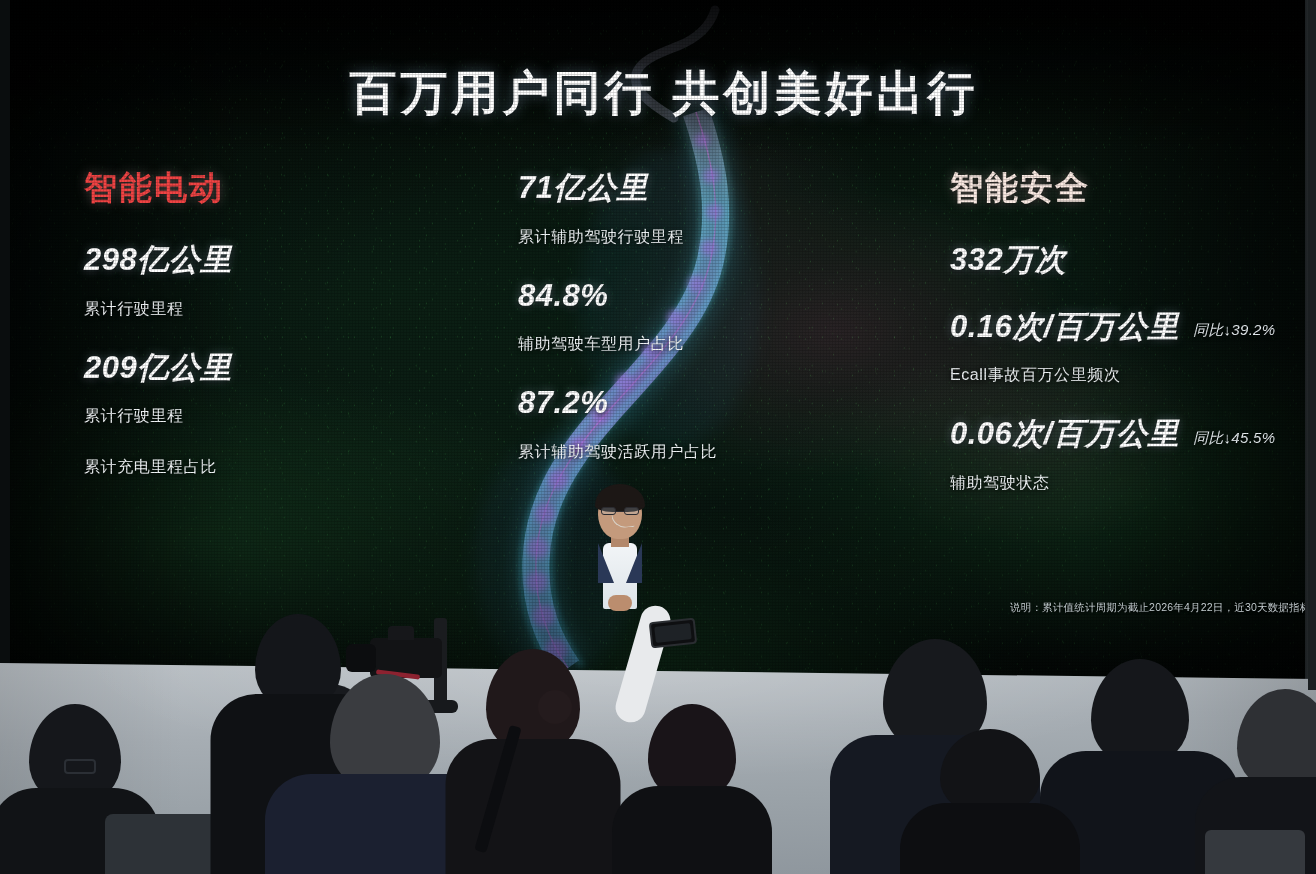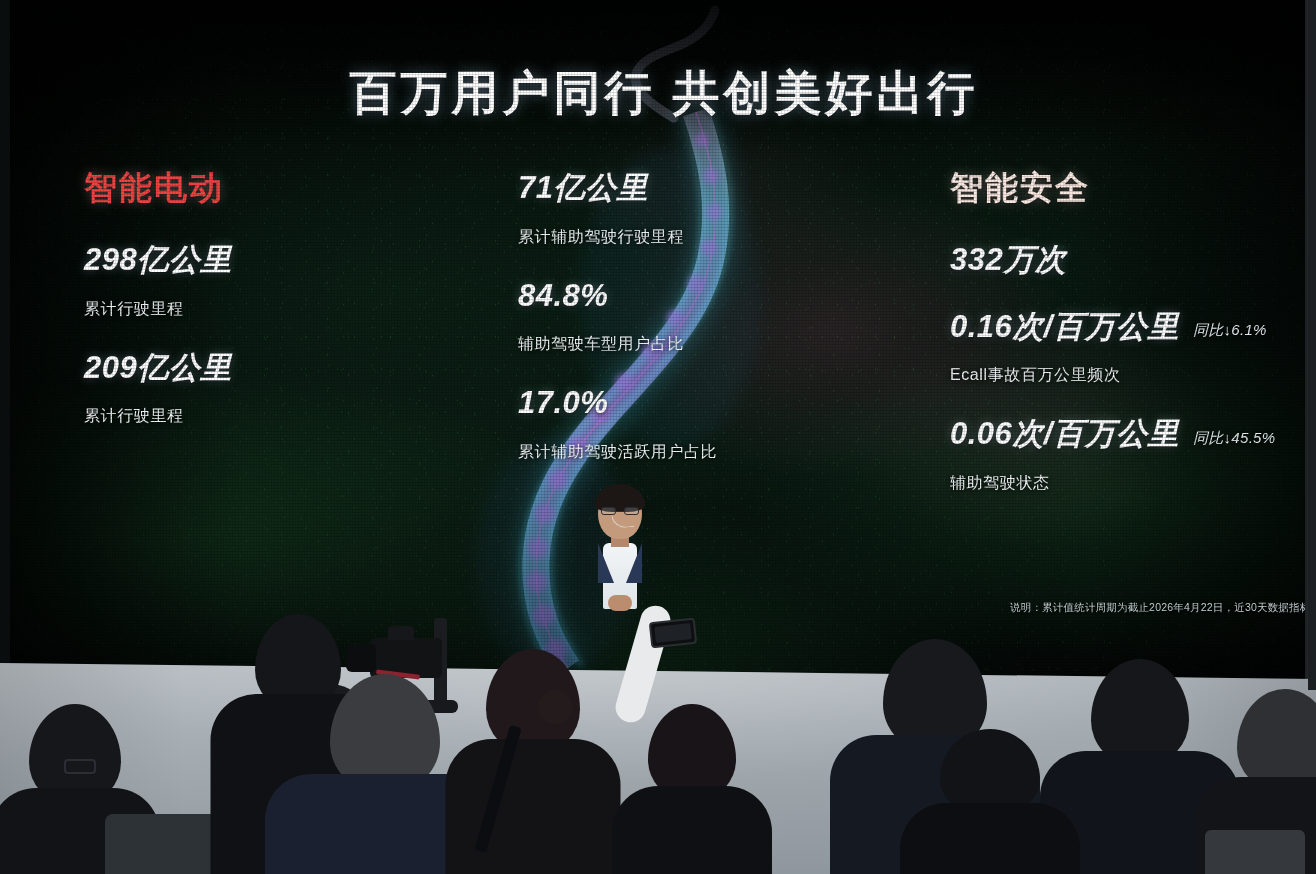--- a/index.html
+++ b/index.html
@@ -294,20 +294,21 @@
       </div>
 
       <div class="metric">
         <div class="metric-row">
           <div class="metric-value">209亿公里</div>
         </div>
         <div class="metric-label">累计行驶里程</div>
       </div>
 
       <div class="metric">
+        <div class="metric-label">累计充电里程占比</div>
       </div>
     </div>
 
     <div class="col" id="col-2">
 
       <div class="metric">
         <div class="metric-row">
           <div class="metric-value">71亿公里</div>
         </div>
         <div class="metric-label">累计辅助驾驶行驶里程</div>
@@ -315,39 +316,39 @@
 
       <div class="metric">
         <div class="metric-row">
           <div class="metric-value">84.8%</div>
         </div>
         <div class="metric-label">辅助驾驶车型用户占比</div>
       </div>
 
       <div class="metric">
         <div class="metric-row">
-          <div class="metric-value">17.0%</div>
+          <div class="metric-value">87.2%</div>
         </div>
         <div class="metric-label">累计辅助驾驶活跃用户占比</div>
       </div>
     </div>
 
     <div class="col" id="col-3">
       <div class="col-head">智能安全</div>
 
       <div class="metric">
         <div class="metric-row">
           <div class="metric-value">332万次</div>
         </div>
       </div>
 
       <div class="metric">
         <div class="metric-row">
           <div class="metric-value">0.16次/百万公里</div>
-          <div class="metric-delta">同比↓6.1%</div>
+          <div class="metric-delta">同比↓39.2%</div>
         </div>
         <div class="metric-label">Ecall事故百万公里频次</div>
       </div>
 
       <div class="metric">
         <div class="metric-row">
           <div class="metric-value">0.06次/百万公里</div>
           <div class="metric-delta">同比↓45.5%</div>
         </div>
         <div class="metric-label">辅助驾驶状态</div>

